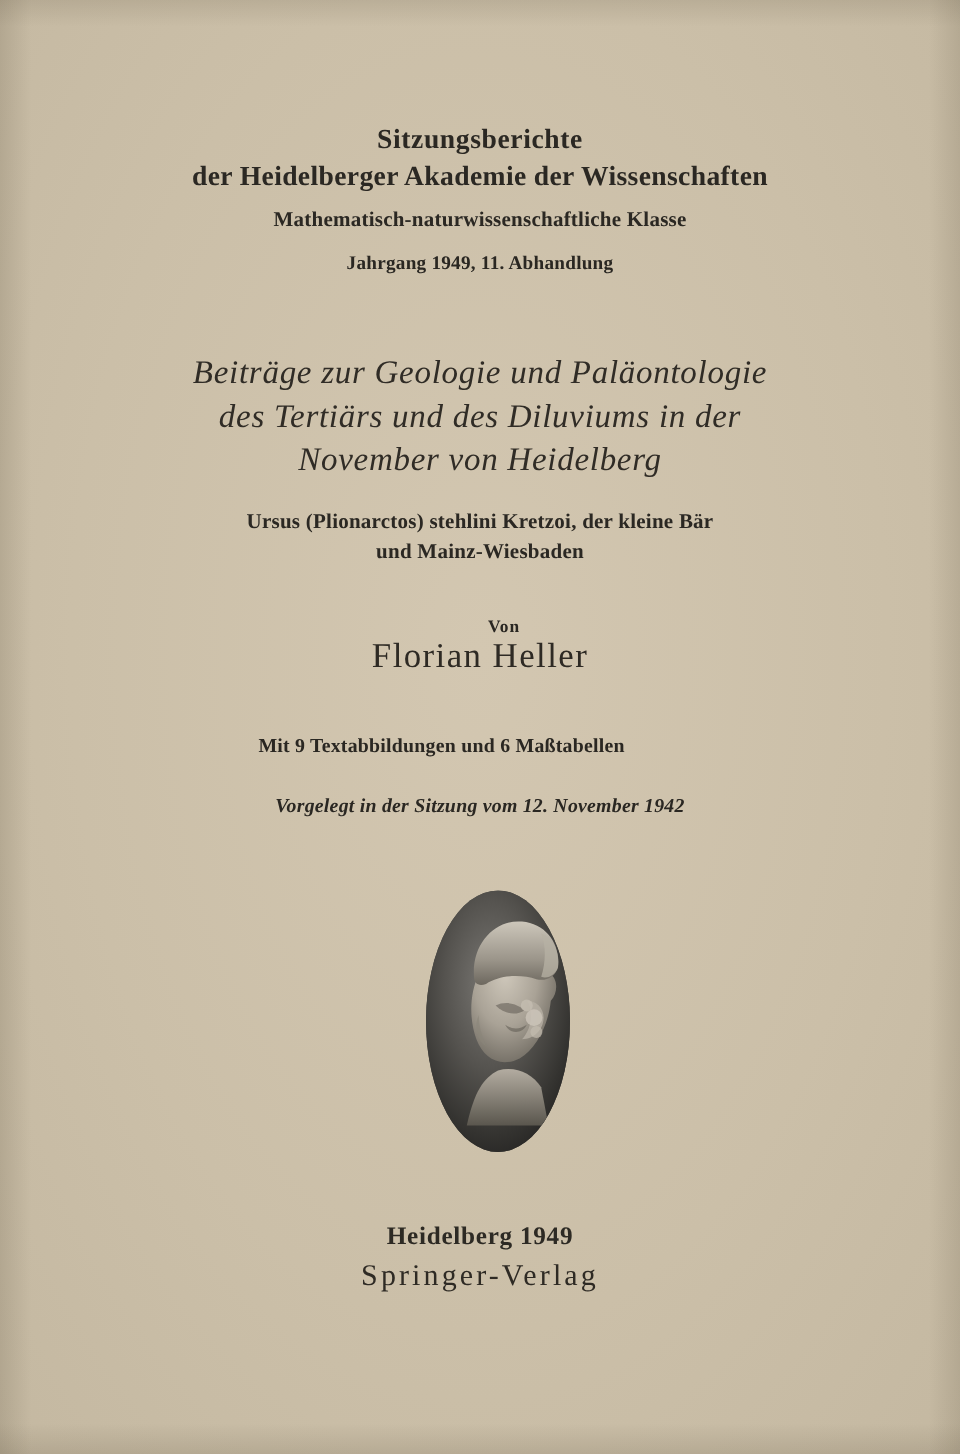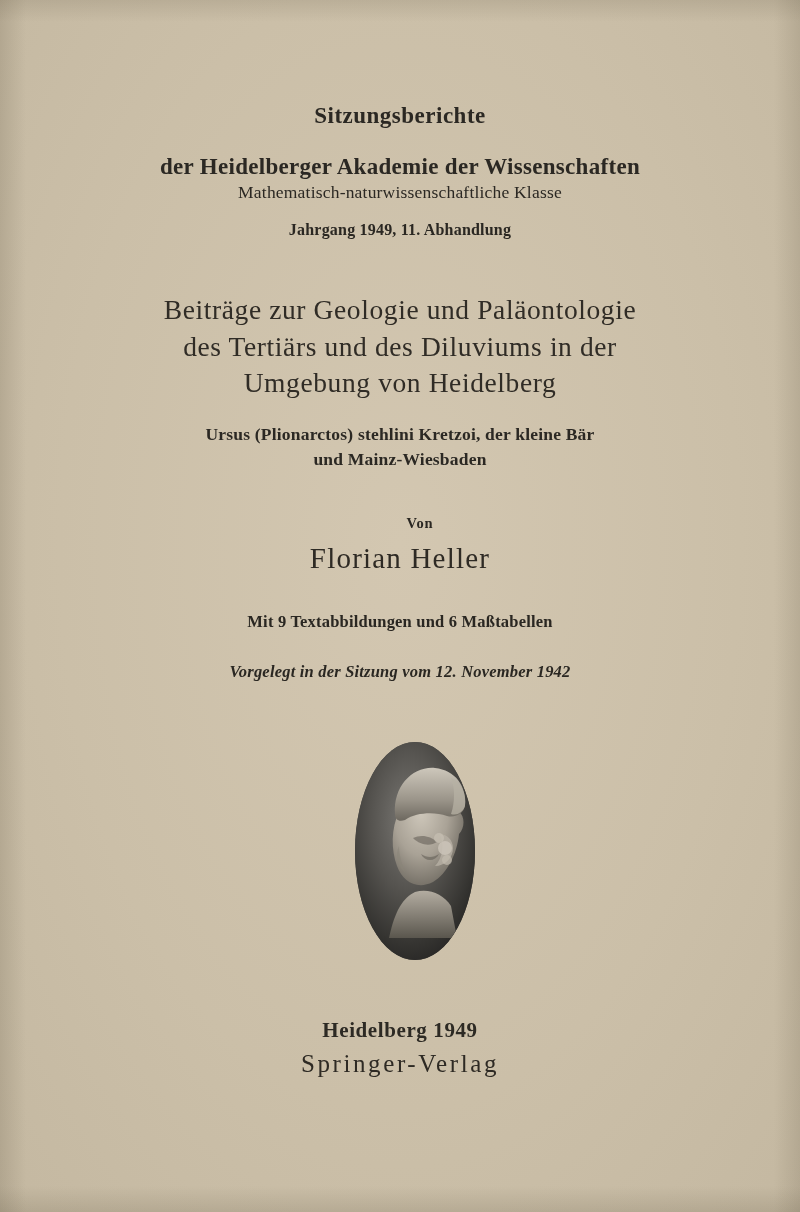--- a/index.html
+++ b/index.html
@@ -42,27 +42,28 @@
     letter-spacing: 0.5px;
     font-weight: bold;
     line-height: 1.35;
     color: #2b2823;
   }
   .series-line2 {
     font-size: 23px;
     letter-spacing: 0.3px;
     font-weight: bold;
     line-height: 1.35;
-    margin-top: 20px;
+    margin-top: 0;
     color: #2b2823;
   }
   .series-line3 {
     font-size: 17.5px;
-    font-weight: normal;
-    letter-spacing: 0.2px;
+    font-weight: bold;
+    letter-spacing: 0.2px;
+    margin-top: 10px;
     color: #2b2823;
   }
   .rule-row {
     display: flex;
     align-items: center;
     justify-content: center;
     margin-top: 11px;
     flex-direction: column;
   }
   .rule-row .dbl {
@@ -85,21 +86,21 @@
     left: 70px;
     top: 292px;
     width: 660px;
   }
   .main-title {
     font-size: 27.5px;
     line-height: 1.33;
     letter-spacing: 0.6px;
     color: #302c26;
   }
-  .main-title div { white-space: nowrap; }
+  .main-title div { white-space: nowrap; font-style: italic; }
 
   .subtitle-block {
     position: absolute;
     left: 80px;
     top: 422px;
     width: 640px;
   }
   .subtitle {
     font-size: 17.5px;
     font-weight: bold;
@@ -115,21 +116,21 @@
     top: 515px;
     width: 800px;
     font-size: 14.5px;
     font-weight: bold;
     letter-spacing: 0.8px;
     margin-left: 20px;
   }
   .author {
     position: absolute;
     left: 0;
-    top: 542px;
+    top: 531px;
     width: 800px;
     font-size: 29px;
     letter-spacing: 1.2px;
     color: #2e2a24;
   }
   .affiliation {
     position: absolute;
     left: 0;
     top: 576px;
     width: 800px;
@@ -138,21 +139,20 @@
     letter-spacing: 0.4px;
   }
   .figures-note {
     position: absolute;
     left: 0;
     top: 612px;
     width: 736px;
     font-size: 16.5px;
     font-weight: bold;
     letter-spacing: 0.2px;
-    margin-left: 32px;
   }
   .presented-note {
     position: absolute;
     left: 0;
     top: 662px;
     width: 800px;
     font-size: 16.5px;
     font-weight: bold;
     letter-spacing: 0.2px;
     font-style: italic;
@@ -230,21 +230,21 @@
         <div class="dbl"></div>
         <div class="issue">Jahrgang 1949, 11. Abhandlung</div>
         <div class="dbl"></div>
       </div>
     </div>
 
     <div class="title-block">
       <div class="main-title">
         <div>Beiträge zur Geologie und Paläontologie</div>
         <div>des Tertiärs und des Diluviums in der</div>
-        <div>Umgebung von Heidelberg</div>
+        <div>November von Heidelberg</div>
       </div>
     </div>
 
     <div class="subtitle-block">
       <div class="subtitle">
         <div>Ursus (Plionarctos) stehlini Kretzoi, der kleine Bär</div>
         <div>und Mainz-Wiesbaden</div>
       </div>
     </div>
 

